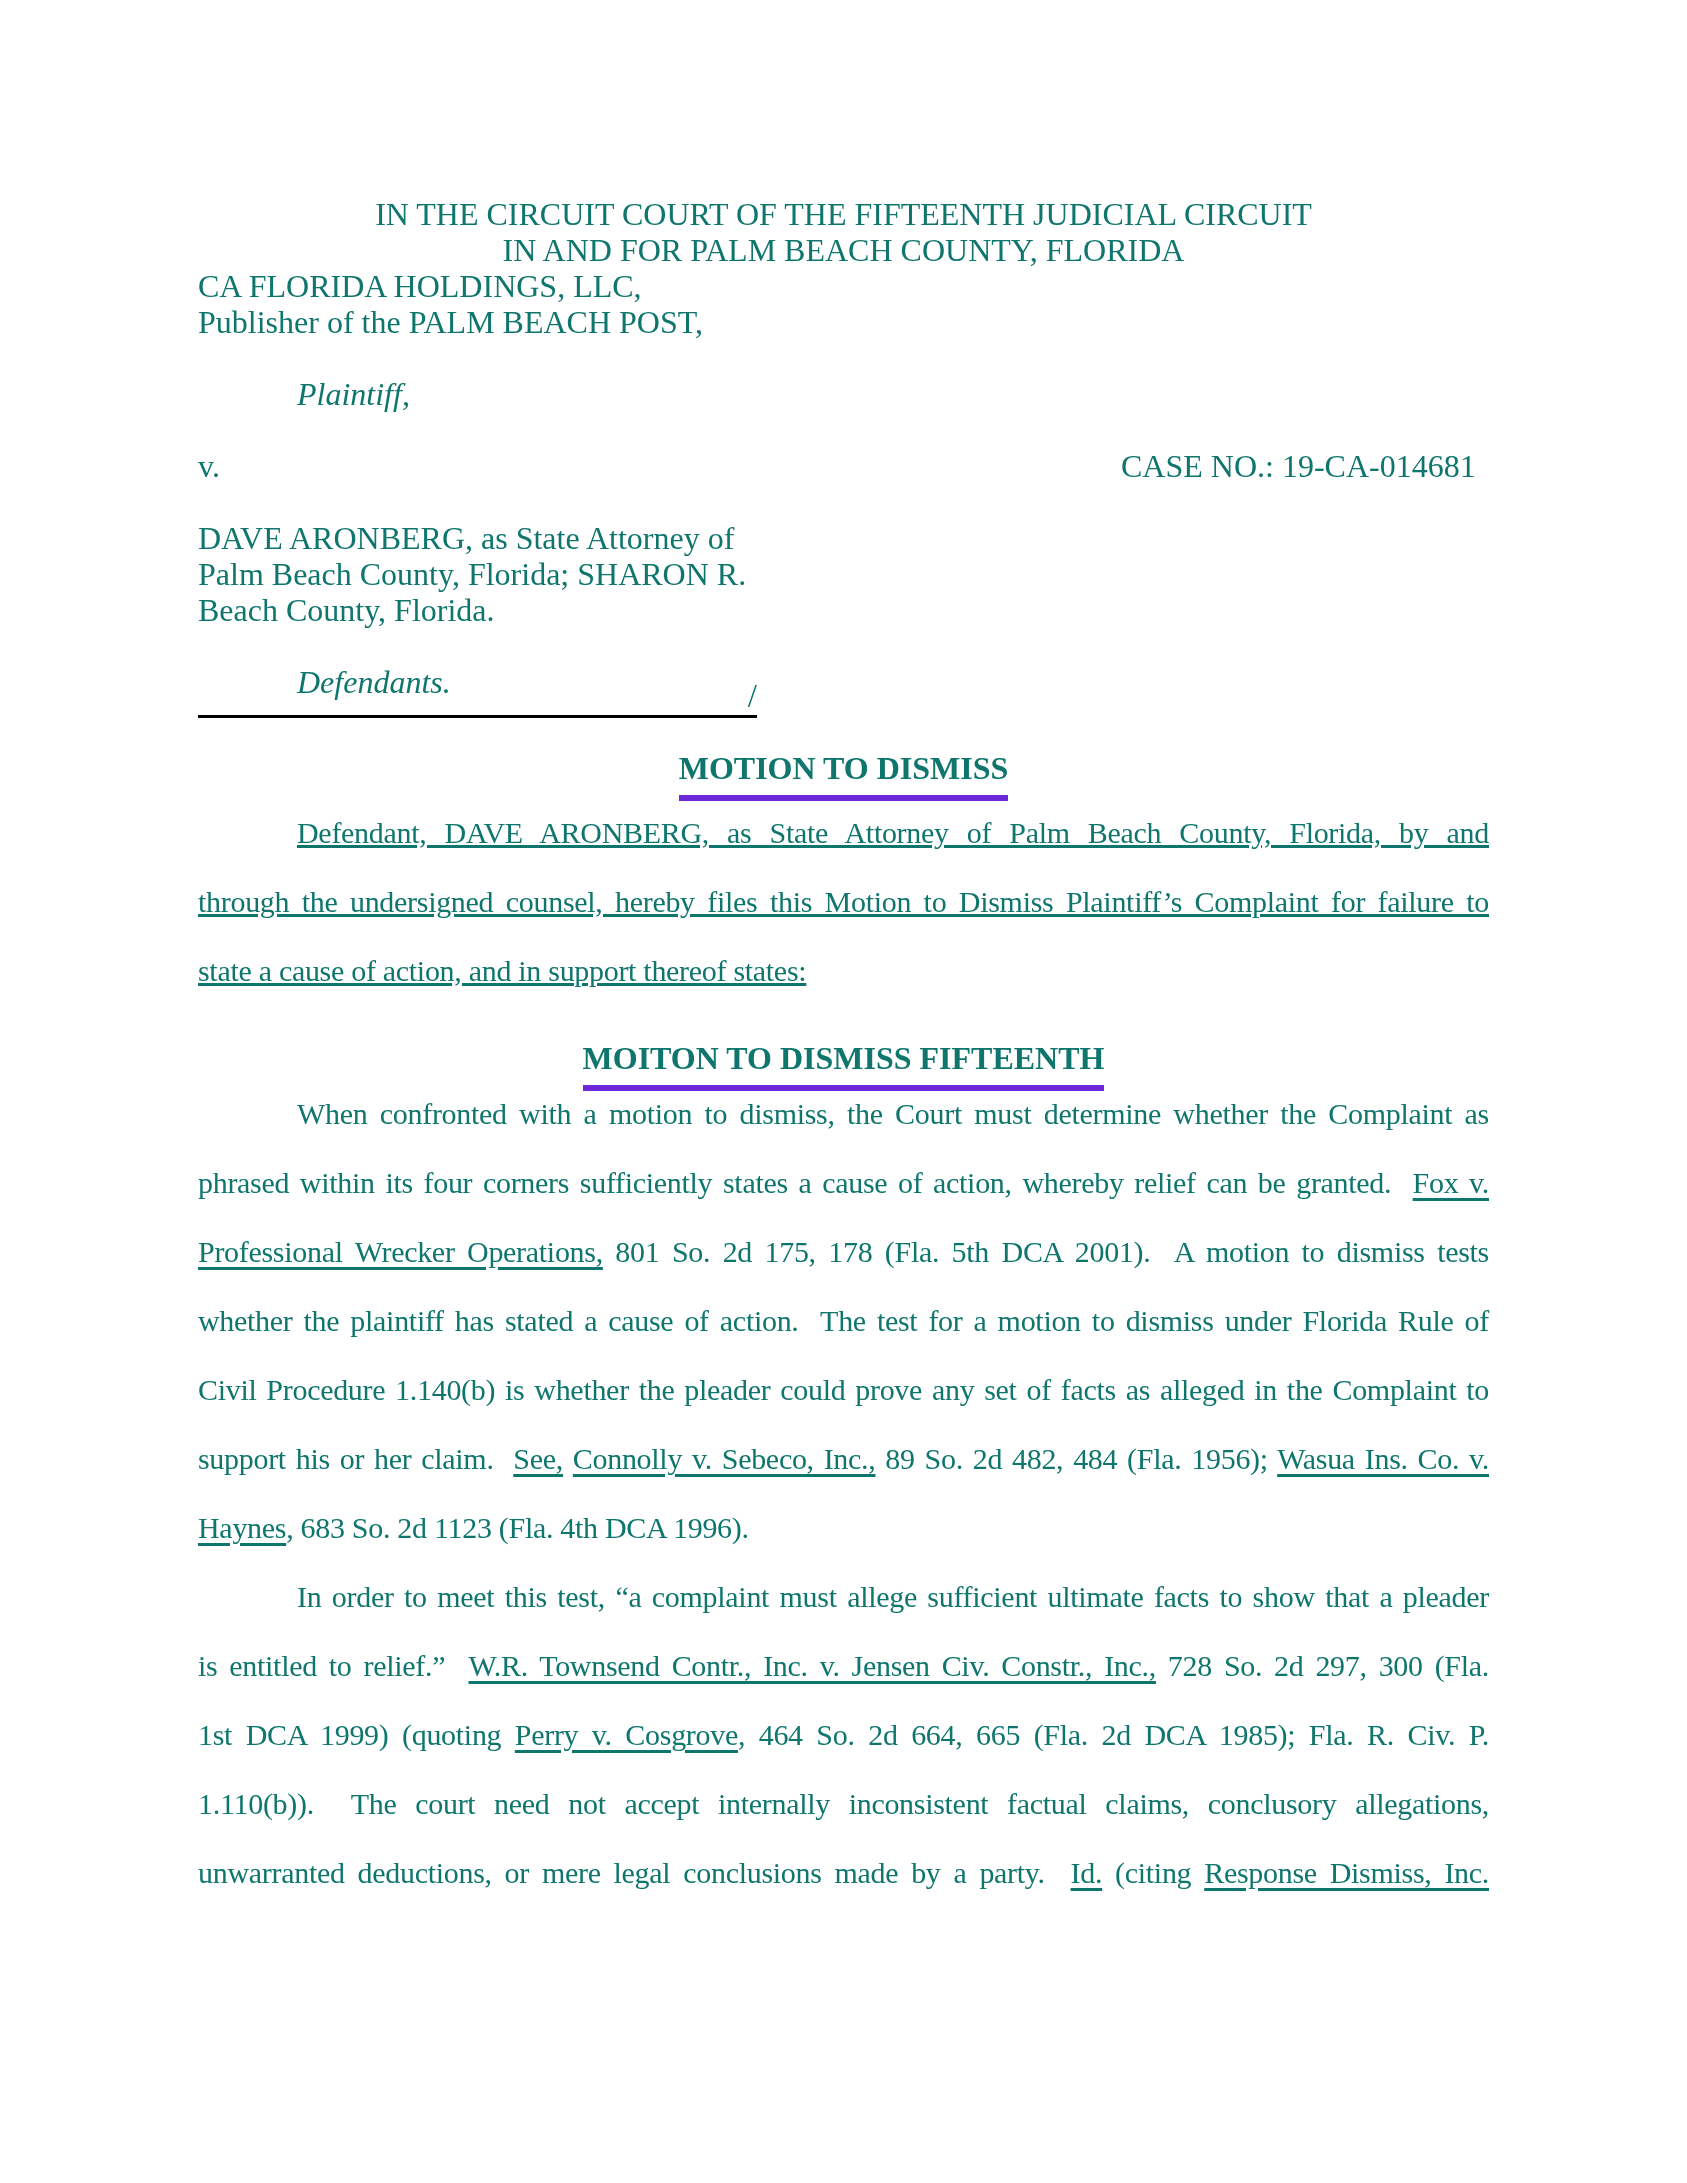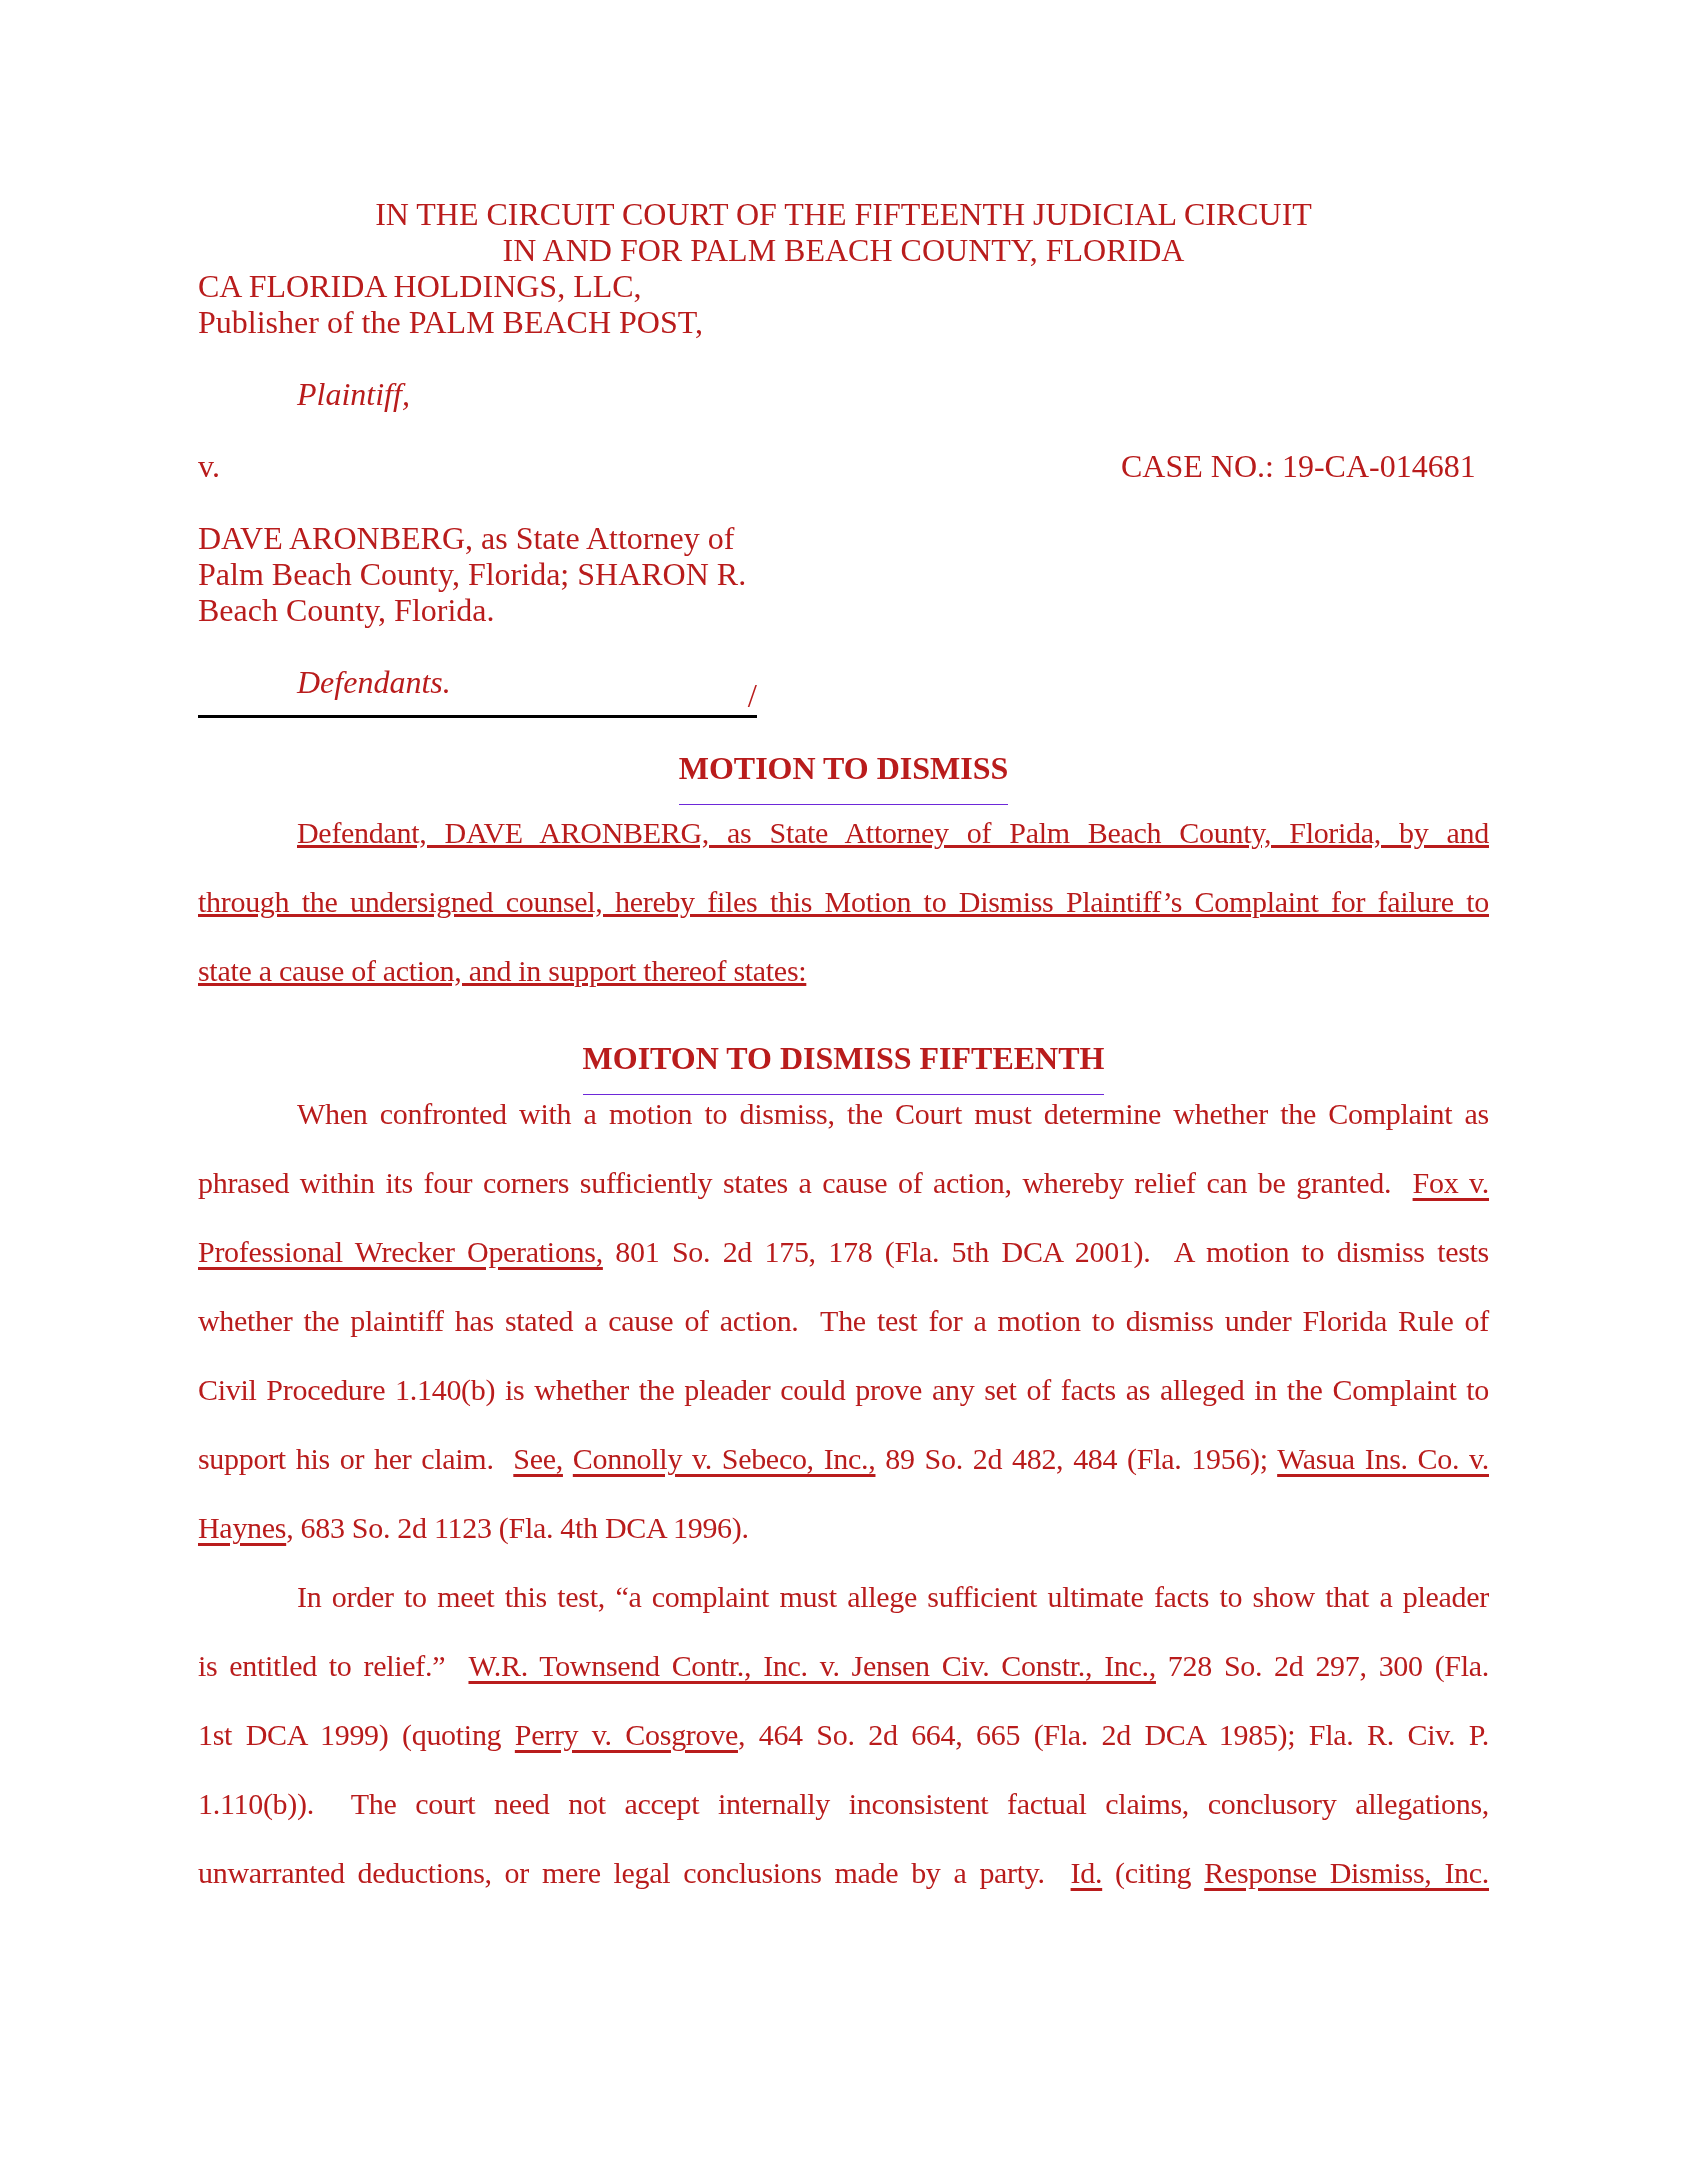--- a/index.html
+++ b/index.html
@@ -6,21 +6,21 @@
   html, body { margin: 0; padding: 0; background: #777; }
   .page {
     position: relative;
     width: 1687px;
     height: 2183px;
     margin: 0 auto;
     background: #ffffff;
     box-sizing: border-box;
     padding: 0 198px;
     overflow: hidden;
-    color: #b91c1c;
+    color: #0f766e;
     font-family: "Liberation Serif", "DejaVu Serif", serif;
     font-size: 32px;
   }
   
   .court-header {
     margin-top: 196px;
     text-align: center;
     line-height: 36px;
     font-size: 32px;
   }
@@ -38,22 +38,22 @@
     border-bottom: 3.3px solid #000;
     text-align: right;
     line-height: 38px;
     font-size: 33px;
   }
   
   .doc-body { font-size: 30px; letter-spacing: -0.3px; }
   .heading { text-align: center; line-height: 41px; font-size: 32px; letter-spacing: 0; }
   .heading-text {
     font-weight: bold;
-    border-bottom: 1px solid #6d28d9;
-    padding-bottom: 18px;
+    border-bottom: 6px solid #6d28d9;
+    padding-bottom: 9px;
     white-space: nowrap;
   }
   .title-heading { margin-top: 30px; }
   .standard-heading { margin-top: 33px; }
   .para { margin: 0; }
   .para-first { margin-top: 9.3px; text-decoration: underline; }
   .line {
     line-height: 69px;
     text-align: justify;
     text-align-last: justify;

